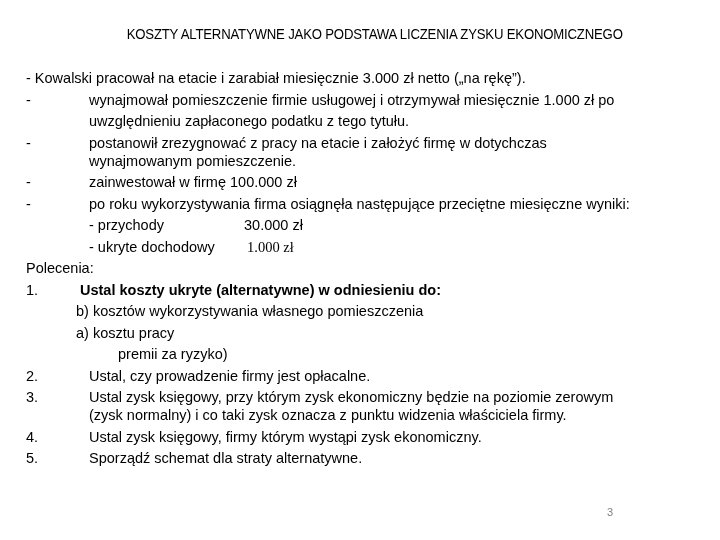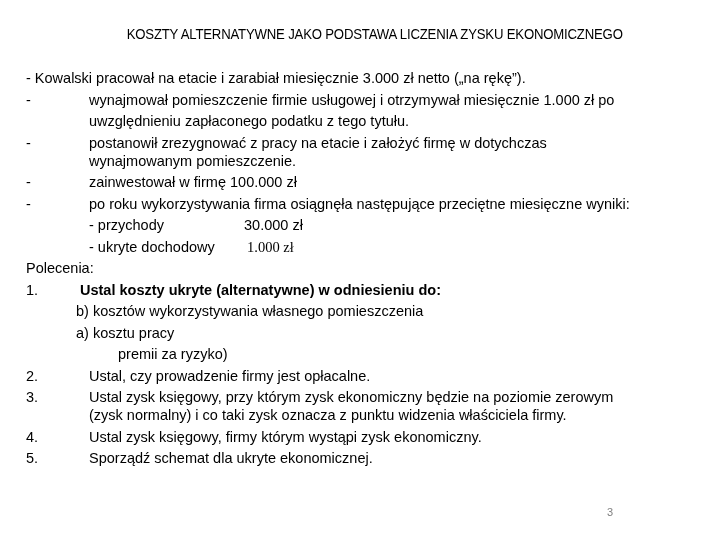--- a/index.html
+++ b/index.html
@@ -159,18 +159,18 @@
       <span class="ind">(zysk normalny) i co taki zysk oznacza z punktu widzenia właściciela firmy.</span>
     </div>
 
     <div class="line">
       <span class="num">4.</span>
       <span class="ind">Ustal zysk księgowy, firmy którym wystąpi zysk ekonomiczny.</span>
     </div>
 
     <div class="line">
       <span class="num">5.</span>
-      <span class="ind">Sporządź schemat dla ukryte ekonomicznej.</span>
+      <span class="ind">Sporządź schemat dla straty alternatywne.</span>
     </div>
   </div>
 
   <div class="page-num">3</div>
 </div>
 
 </body></html>

